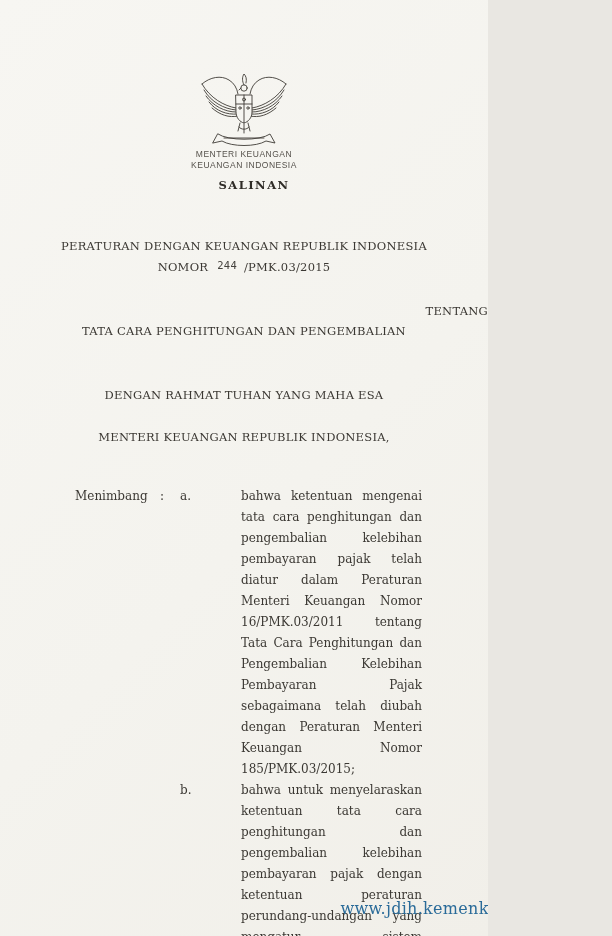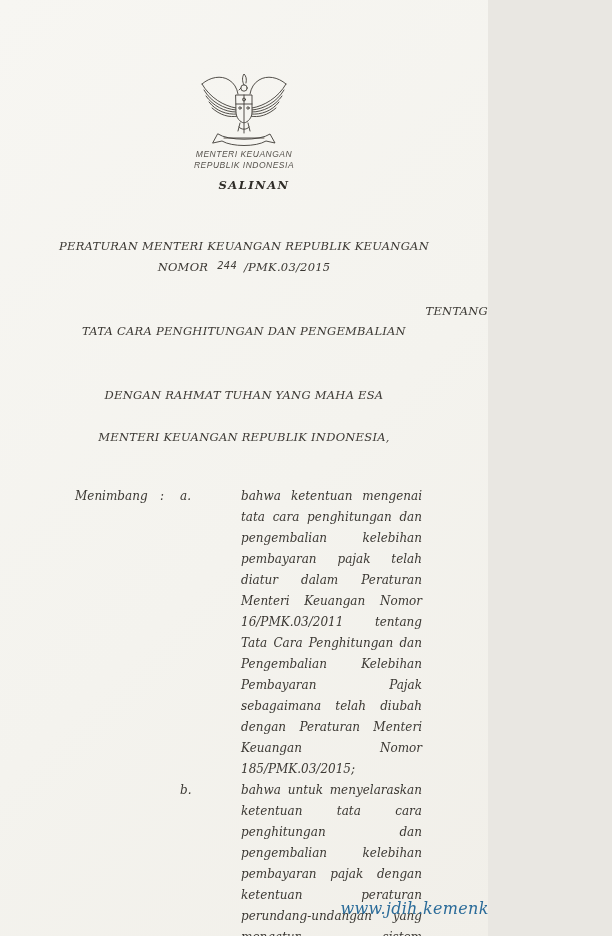--- a/index.html
+++ b/index.html
@@ -8,21 +8,20 @@
     font-family: "DejaVu Serif", serif;
     background: #e9e7e2;
   }
   .page {
     position: relative;
     width: 488px;
     height: 936px;
     background: linear-gradient(135deg, #f7f6f2 0%, #f4f3ee 55%, #f1efe9 100%);
     color: #3b3833;
     overflow: hidden;
-    font-style: italic;
   }
   .scan-stroke {
     position: absolute;
     top: 4px; left: 592px;
     width: 1.5px; height: 26px;
     background: #8a8a8a;
     transform: rotate(18deg);
     opacity: .65;
   }
   .emblem {
@@ -146,26 +145,26 @@
         <path d="M43 63 C45 66 51 66 53 63"></path>
 
         <path class="paper-fill" d="M22 70 C32 77 64 77 74 70 L79 79 L70 77 C60 83 36 83 26 77 L17 79 Z"></path>
         <path d="M28 74 L68 74"></path>
       </g>
     </svg>
   </div>
 
   <div class="letterhead">
     <div>MENTERI KEUANGAN</div>
-    <div>REPUBLIK INDONESIA</div>
+    <div>KEUANGAN INDONESIA</div>
   </div>
 
   <div class="salinan">SALINAN</div>
 
-  <div class="center-line t-line1">PERATURAN MENTERI KEUANGAN REPUBLIK KEUANGAN</div>
+  <div class="center-line t-line1">PERATURAN DENGAN KEUANGAN REPUBLIK INDONESIA</div>
 
   <div class="center-line t-nomor">
     <span>NOMOR</span><span class="nomor-number">244</span><span>/PMK.03/2015</span>
   </div>
 
   <div class="center-line t-tentang">TENTANG</div>
   <div class="center-line t-subj1">TATA CARA PENGHITUNGAN DAN PENGEMBALIAN</div>
   <div class="center-line t-grace">DENGAN RAHMAT TUHAN YANG MAHA ESA</div>
   <div class="center-line t-issuer">MENTERI KEUANGAN REPUBLIK INDONESIA,</div>
 

